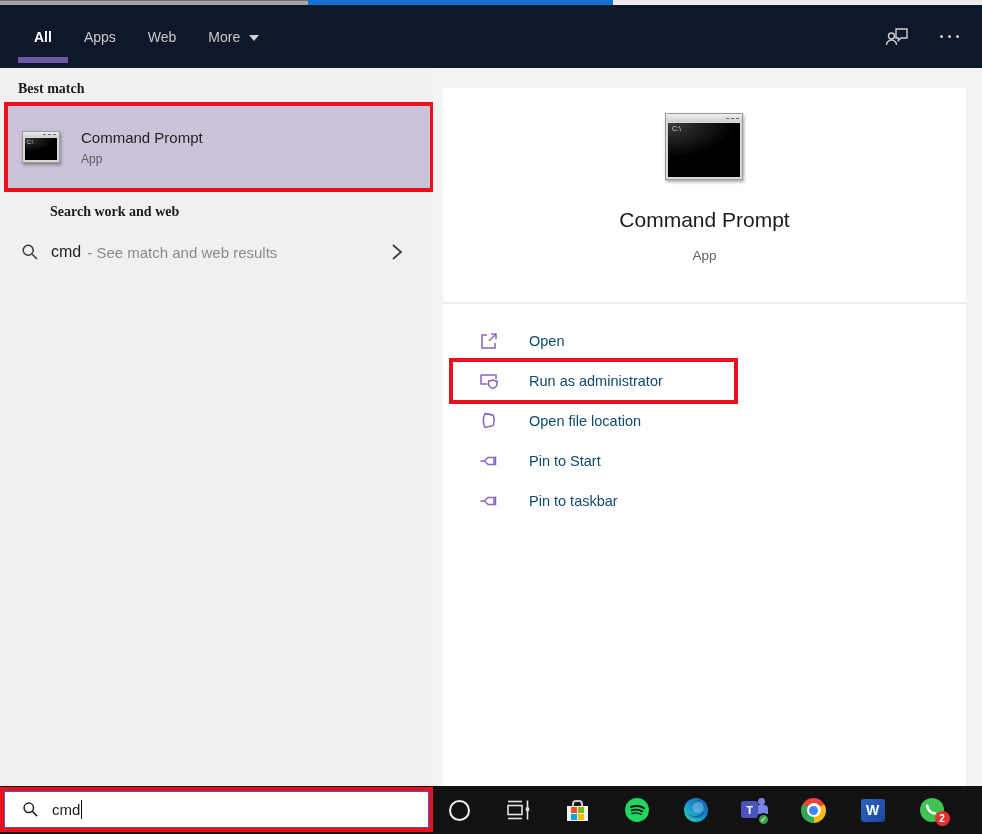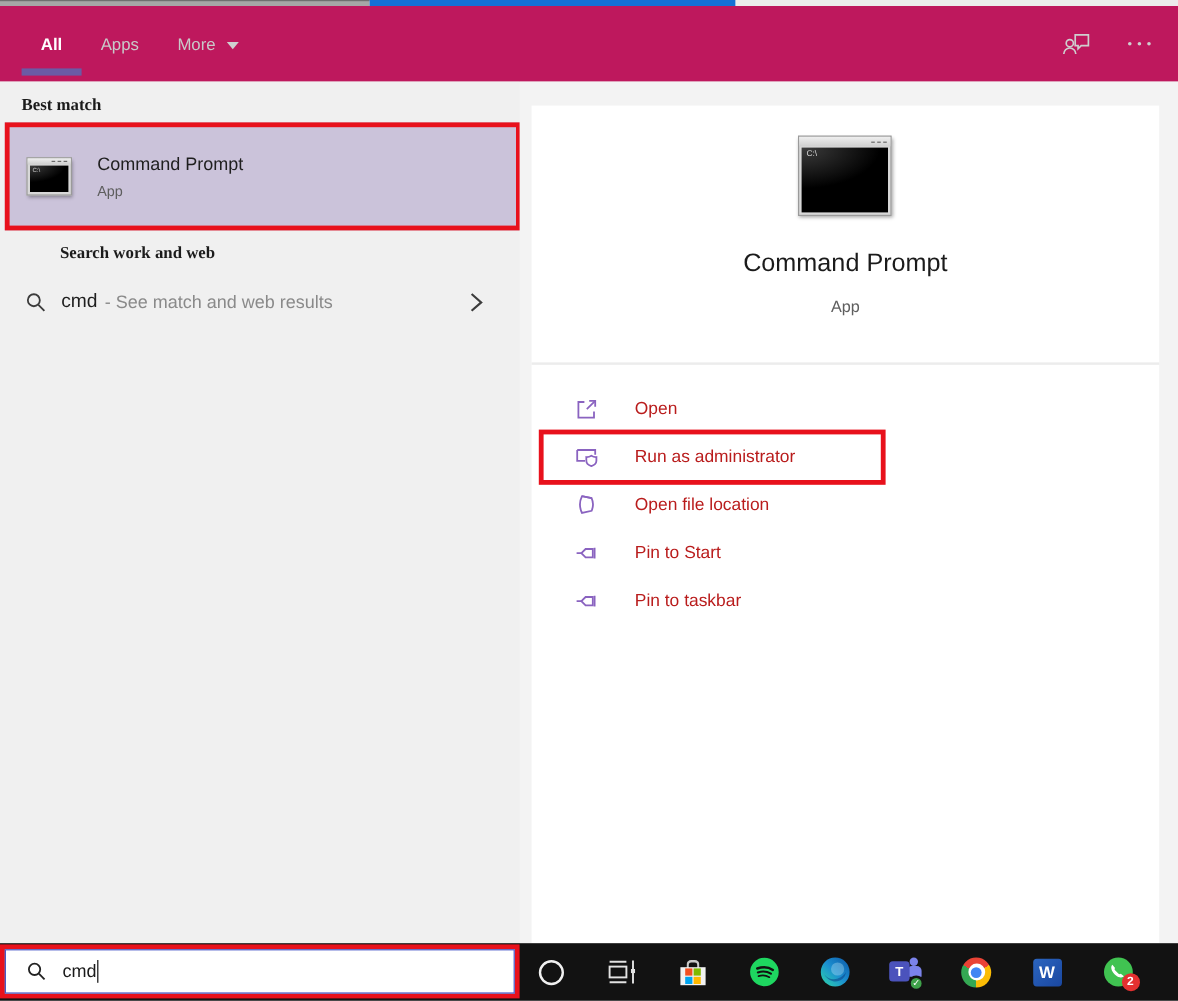--- a/index.html
+++ b/index.html
@@ -8,21 +8,21 @@
   #screen { position:relative; width:982px; height:834px; background:#f0f0f0; }
   .abs { position:absolute; }
 
   
   #top-strip { left:0; top:0; width:982px; height:5px; background:#ececec; }
   #top-strip .seg-gray { left:0; top:0; width:308px; height:5px; background:#a6a6a6; border-top:1px solid #6f6f6f; }
   #top-strip .seg-blue { left:308px; top:0; width:305px; height:5px; background:#1470d6; }
   #top-strip .seg-light { left:613px; top:0; width:369px; height:5px; background:#ececec; }
 
   
-  #header { left:0; top:5px; width:982px; height:63px; background:#be185d; display:flex; align-items:center; }
+  #header { left:0; top:5px; width:982px; height:63px; background:#0f172a; display:flex; align-items:center; }
   #tabs { display:flex; height:100%; margin-left:18px; }
   .tab { position:relative; display:flex; align-items:center; padding:0 16px; color:#c9c9c9; font-size:14px; cursor:pointer; }
   .tab.active { color:#ffffff; font-weight:bold; }
   .tab.active::after { content:""; position:absolute; left:0; right:0; bottom:5px; height:6px; background:#6b5aa5; }
   .tab .caret { width:0; height:0; border-left:5px solid transparent; border-right:5px solid transparent; border-top:6px solid #cfcfcf; margin-left:9px; margin-top:2px; }
   #header-right { position:absolute; right:20px; top:0; height:63px; display:flex; align-items:center; gap:26px; }
   .hdr-ico { width:26px; height:24px; display:flex; align-items:center; justify-content:center; cursor:pointer; }
   .dots { display:flex; gap:5px; }
   .dots i { width:3px; height:3px; border-radius:50%; background:#cfcfcf; }
 
@@ -61,21 +61,21 @@
   #hero-icon .tbar { height:8px; }
   #hero-icon .bodyb { top:9px; }
   #hero-icon .prompt { left:4px; top:2px; font-size:7px; }
   #hero-title { top:120px; width:100%; text-align:center; font-size:21px; color:#1b1b1b; }
   #hero-sub { top:160px; width:100%; text-align:center; font-size:13.5px; color:#5f5f5f; }
   #card-divider { left:0; top:214px; width:523px; height:2px; background:#ececec; }
 
   #actions { left:0; top:233px; width:523px; }
   .action-row { position:relative; height:40px; display:flex; align-items:center; cursor:pointer; }
   .action-row svg { margin-left:36px; }
-  .action-label { font-size:14.5px; color:#b91c1c; margin-left:30px; }
+  .action-label { font-size:14.5px; color:#0c4a6e; margin-left:30px; }
 
   
   .annotation { border:4px solid #e8111c; pointer-events:none; background:transparent; }
   #annotation-run-admin { left:449px; top:358px; width:289px; height:46px; }
 
   
   #taskbar { left:0; top:786px; width:982px; height:48px; background:#121212; }
   #search-box { left:0; top:1px; width:433px; height:45px; border:4px solid #e8111c; }
   #search-inner { position:absolute; left:0; top:0; right:0; bottom:0; background:#ffffff; border:1px solid #4a57c9; display:flex; align-items:center; }
   #search-inner .mag { margin-left:17px; }
@@ -116,20 +116,23 @@
 
   <div id="header" class="abs">
     <div id="tabs">
       <div class="tab active">
           <span>All</span>
         </div>
       <div class="tab">
           <span>Apps</span>
         </div>
       <div class="tab">
+          <span>Web</span>
+        </div>
+      <div class="tab">
           <span>More</span>
           <span class="caret"></span>
         </div>
     </div>
     <div id="header-right">
       <div class="hdr-ico">
         <svg width="24" height="22" viewBox="0 0 24 22" fill="none" stroke="#cfcfcf" stroke-width="1.4">
           <circle cx="6.5" cy="10" r="3"></circle>
           <path d="M1.5 19 a5 5 0 0 1 10 0"></path>
           <path d="M11 3 h11 v9 h-6 l-2.6 2.6 v-2.6 h-2.4 z"></path>

